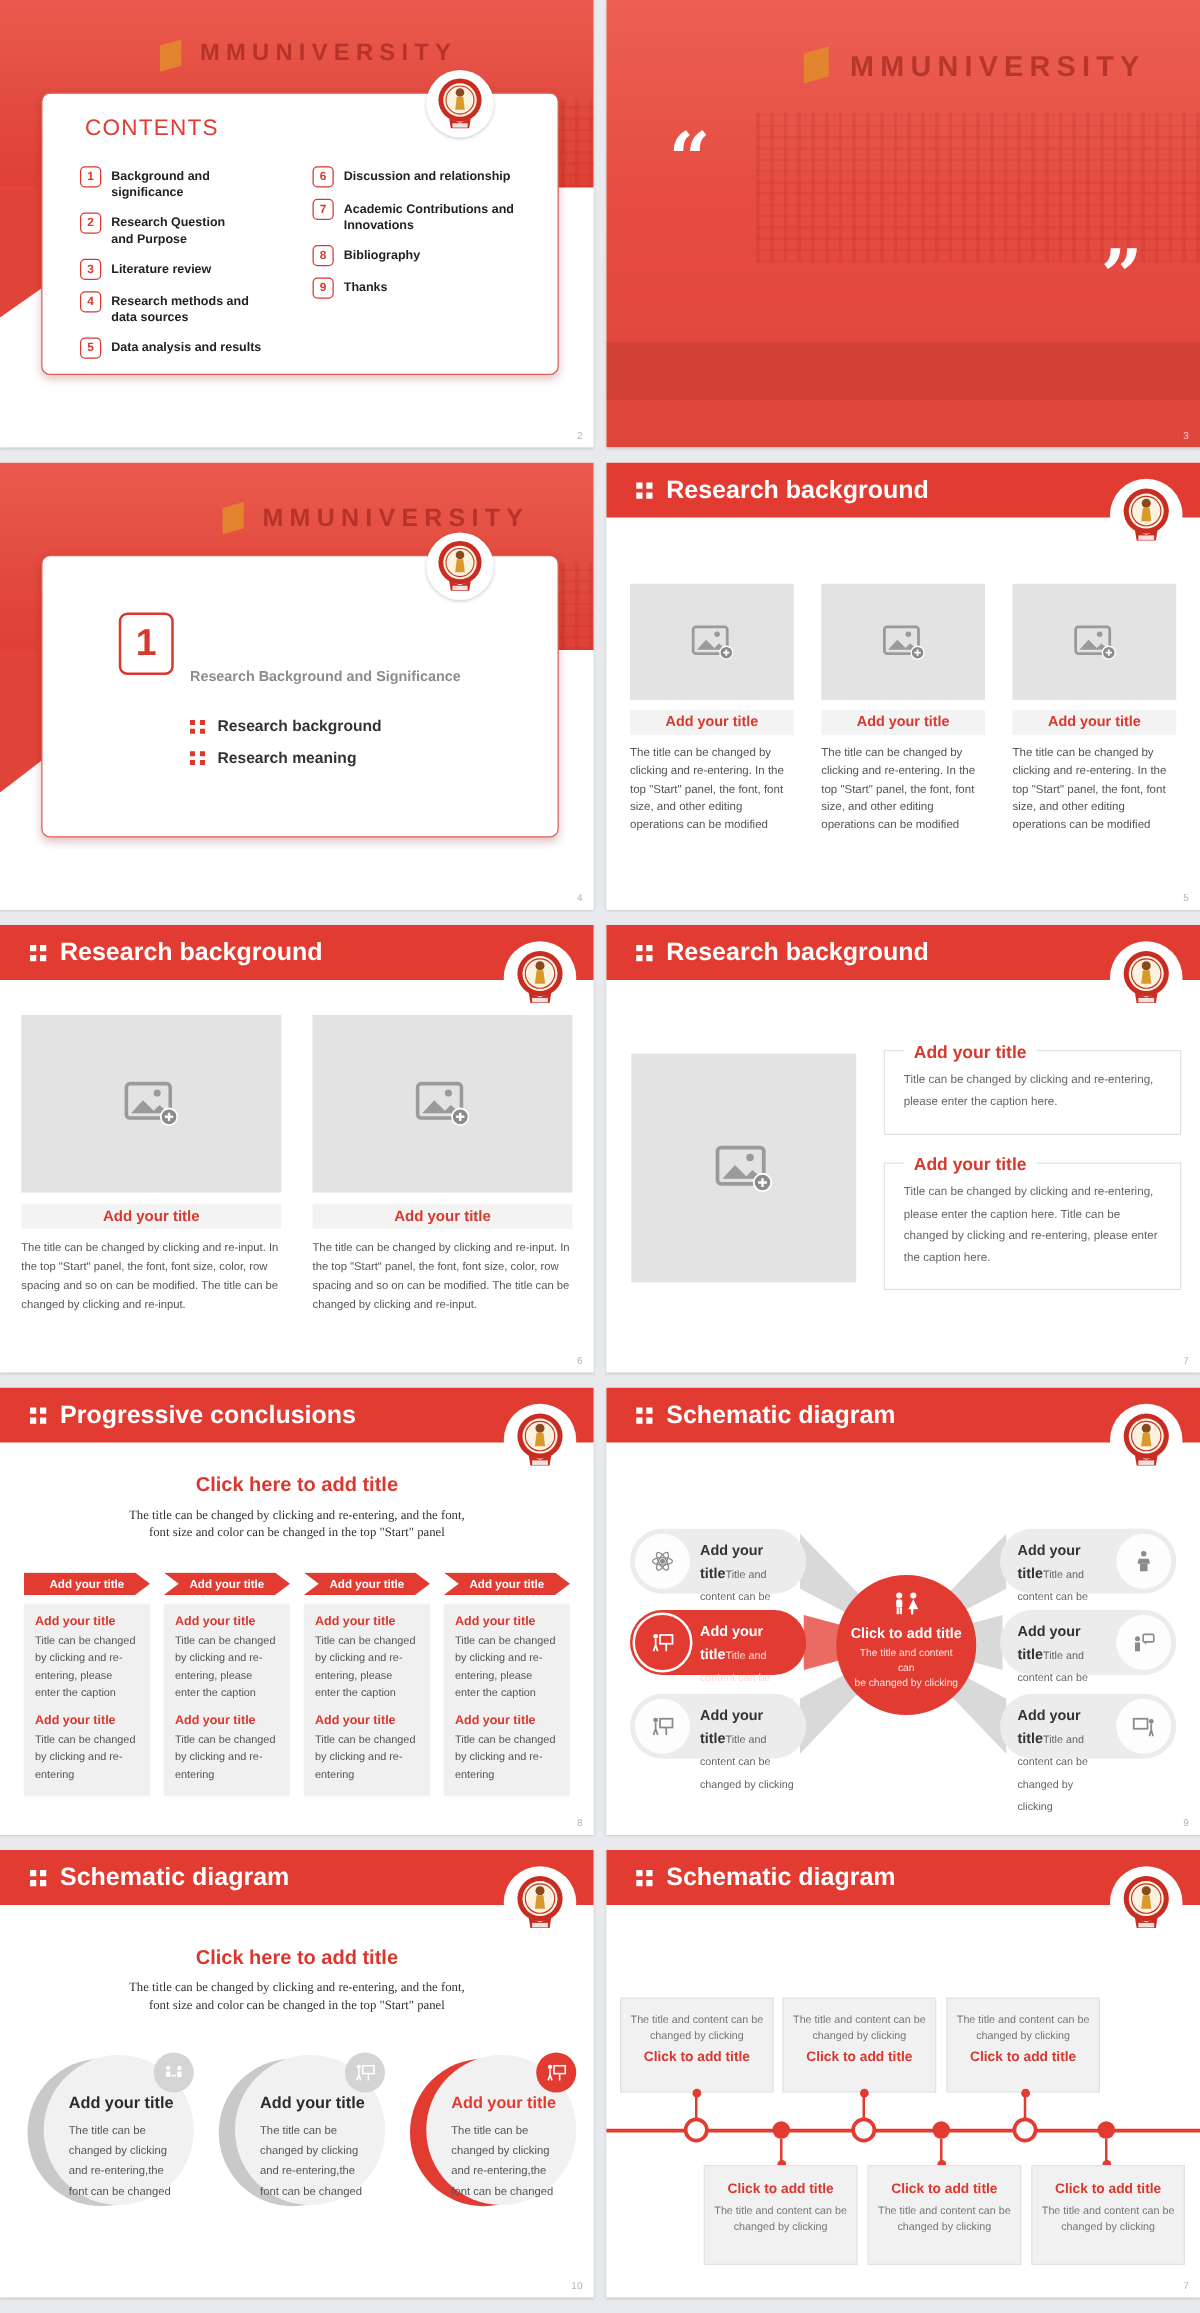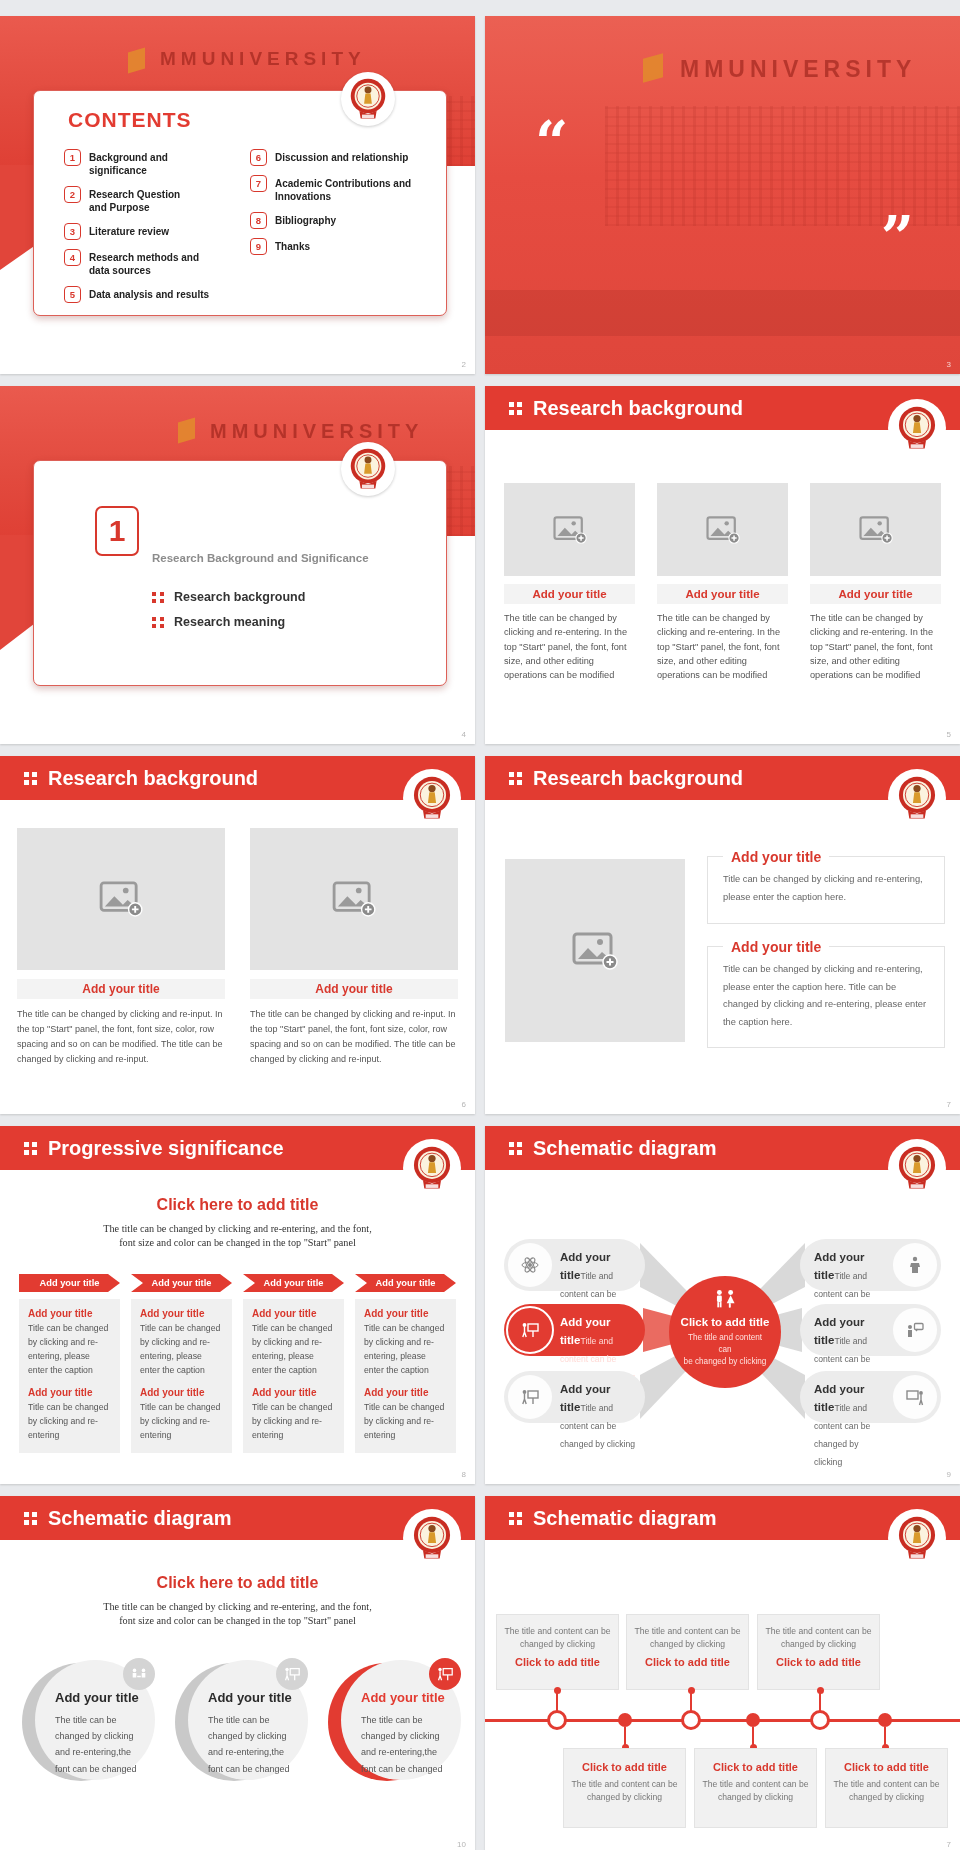--- a/index.html
+++ b/index.html
@@ -1,19 +1,19 @@
 <!DOCTYPE html>
 <html><head>
 <meta charset="utf-8">
 <style>
   html,body{margin:0;padding:0;}
   body{width:960px;height:1850px;position:relative;background:#e8eaed;
        font-family:"Liberation Sans",sans-serif;overflow:hidden;}
   .slide{position:absolute;width:475px;height:358px;background:#fff;overflow:hidden;
-         box-shadow:0 1px 2px rgba(0,0,0,.15);margin-top:16px;}
+         box-shadow:0 1px 2px rgba(0,0,0,.15);}
   .colL{left:0}.colR{left:485px}
   .row0{top:0}.row1{top:370px}.row2{top:740px}.row3{top:1110px}.row4{top:1480px}
   .pg{position:absolute;right:9px;bottom:5px;font-size:8px;color:#b5b5b5;}
   .pg.onred{color:rgba(255,255,255,.75)}
 
   
   .hdr{position:absolute;left:0;top:0;right:0;height:44px;background:#e23b31;display:flex;
        align-items:center;gap:11px;padding-left:24px;color:#fff;font-weight:700;font-size:20px;}
   .dots{display:grid;grid-template-columns:5px 5px;gap:3px;flex:0 0 auto;}
   .dots i{width:5px;height:5px;background:#fff;display:block;}
@@ -33,21 +33,21 @@
   .bldgtex{position:absolute;left:130px;right:0;top:80px;height:70px;opacity:.5;
       background:repeating-linear-gradient(90deg,rgba(150,30,22,.25) 0 3px,transparent 3px 11px),
                  repeating-linear-gradient(0deg,rgba(150,30,22,.18) 0 2px,transparent 2px 9px);}
   .card{position:absolute;left:33px;top:74px;width:412px;height:224px;background:#fff;
         border:1px solid #dd6057;border-radius:7px;box-shadow:0 3px 7px rgba(120,20,12,.25);}
   .cardlogo{position:absolute;left:341px;top:56px;width:54px;height:54px;background:#fff;
         border-radius:50%;display:flex;align-items:center;justify-content:center;
         box-shadow:0 1px 3px rgba(0,0,0,.2);}
 
   
-  .c-title{position:absolute;left:68px;top:92px;font-size:21px;font-weight:700;color:#e23b31;letter-spacing:1px;}
+  .c-title{position:absolute;left:68px;top:92px;font-size:18px;font-weight:400;color:#e23b31;letter-spacing:1px;}
   .c-cols{position:absolute;left:64px;top:133px;display:flex;gap:24px;}
   .c-col{width:162px;display:flex;flex-direction:column;gap:9px;}
   .c-item{display:flex;gap:8px;align-items:flex-start;}
   .c-num{flex:0 0 auto;width:15px;height:15px;border:1.5px solid #d8382d;border-radius:4px;
          color:#d8382d;font-weight:700;font-size:9.5px;display:flex;align-items:center;
          justify-content:center;margin-top:0;}
   .c-label{font-size:10px;font-weight:700;color:#222;line-height:1.3;white-space:pre-line;padding-top:2px;}
 
   
   .s3bg{position:absolute;inset:0;background:linear-gradient(180deg,#eb6053 0%,#e64c41 45%,#df463b 100%);}
@@ -429,21 +429,21 @@
 </div>
 
 <div class="slide row3 colL">
   <div class="hdr">
     <span class="dots">
         <i></i>
         <i></i>
         <i></i>
         <i></i>
       </span>
-    <span>Progressive significance</span>
+    <span>Progressive conclusions</span>
   </div>
   <div class="notch">
     <svg class="sealsvg" width="40" height="47" viewBox="0 0 44 52">
         <circle cx="22" cy="22" r="20" fill="#c92d22"></circle>
         <circle cx="22" cy="22" r="15.5" fill="#fbf3df"></circle>
         <circle cx="22" cy="22" r="13" fill="none" stroke="#c92d22"></circle>
         <circle cx="22" cy="15" r="4" fill="#8a4a1d"></circle>
         <path d="M19 19h6l1.5 12h-9z" fill="#d99a2b"></path>
         <path d="M12 39l10 4 10-4-1.5 9h-17z" fill="#c92d22"></path>
         <rect x="15" y="43.5" width="14" height="4" fill="#fff" opacity=".85"></rect>

